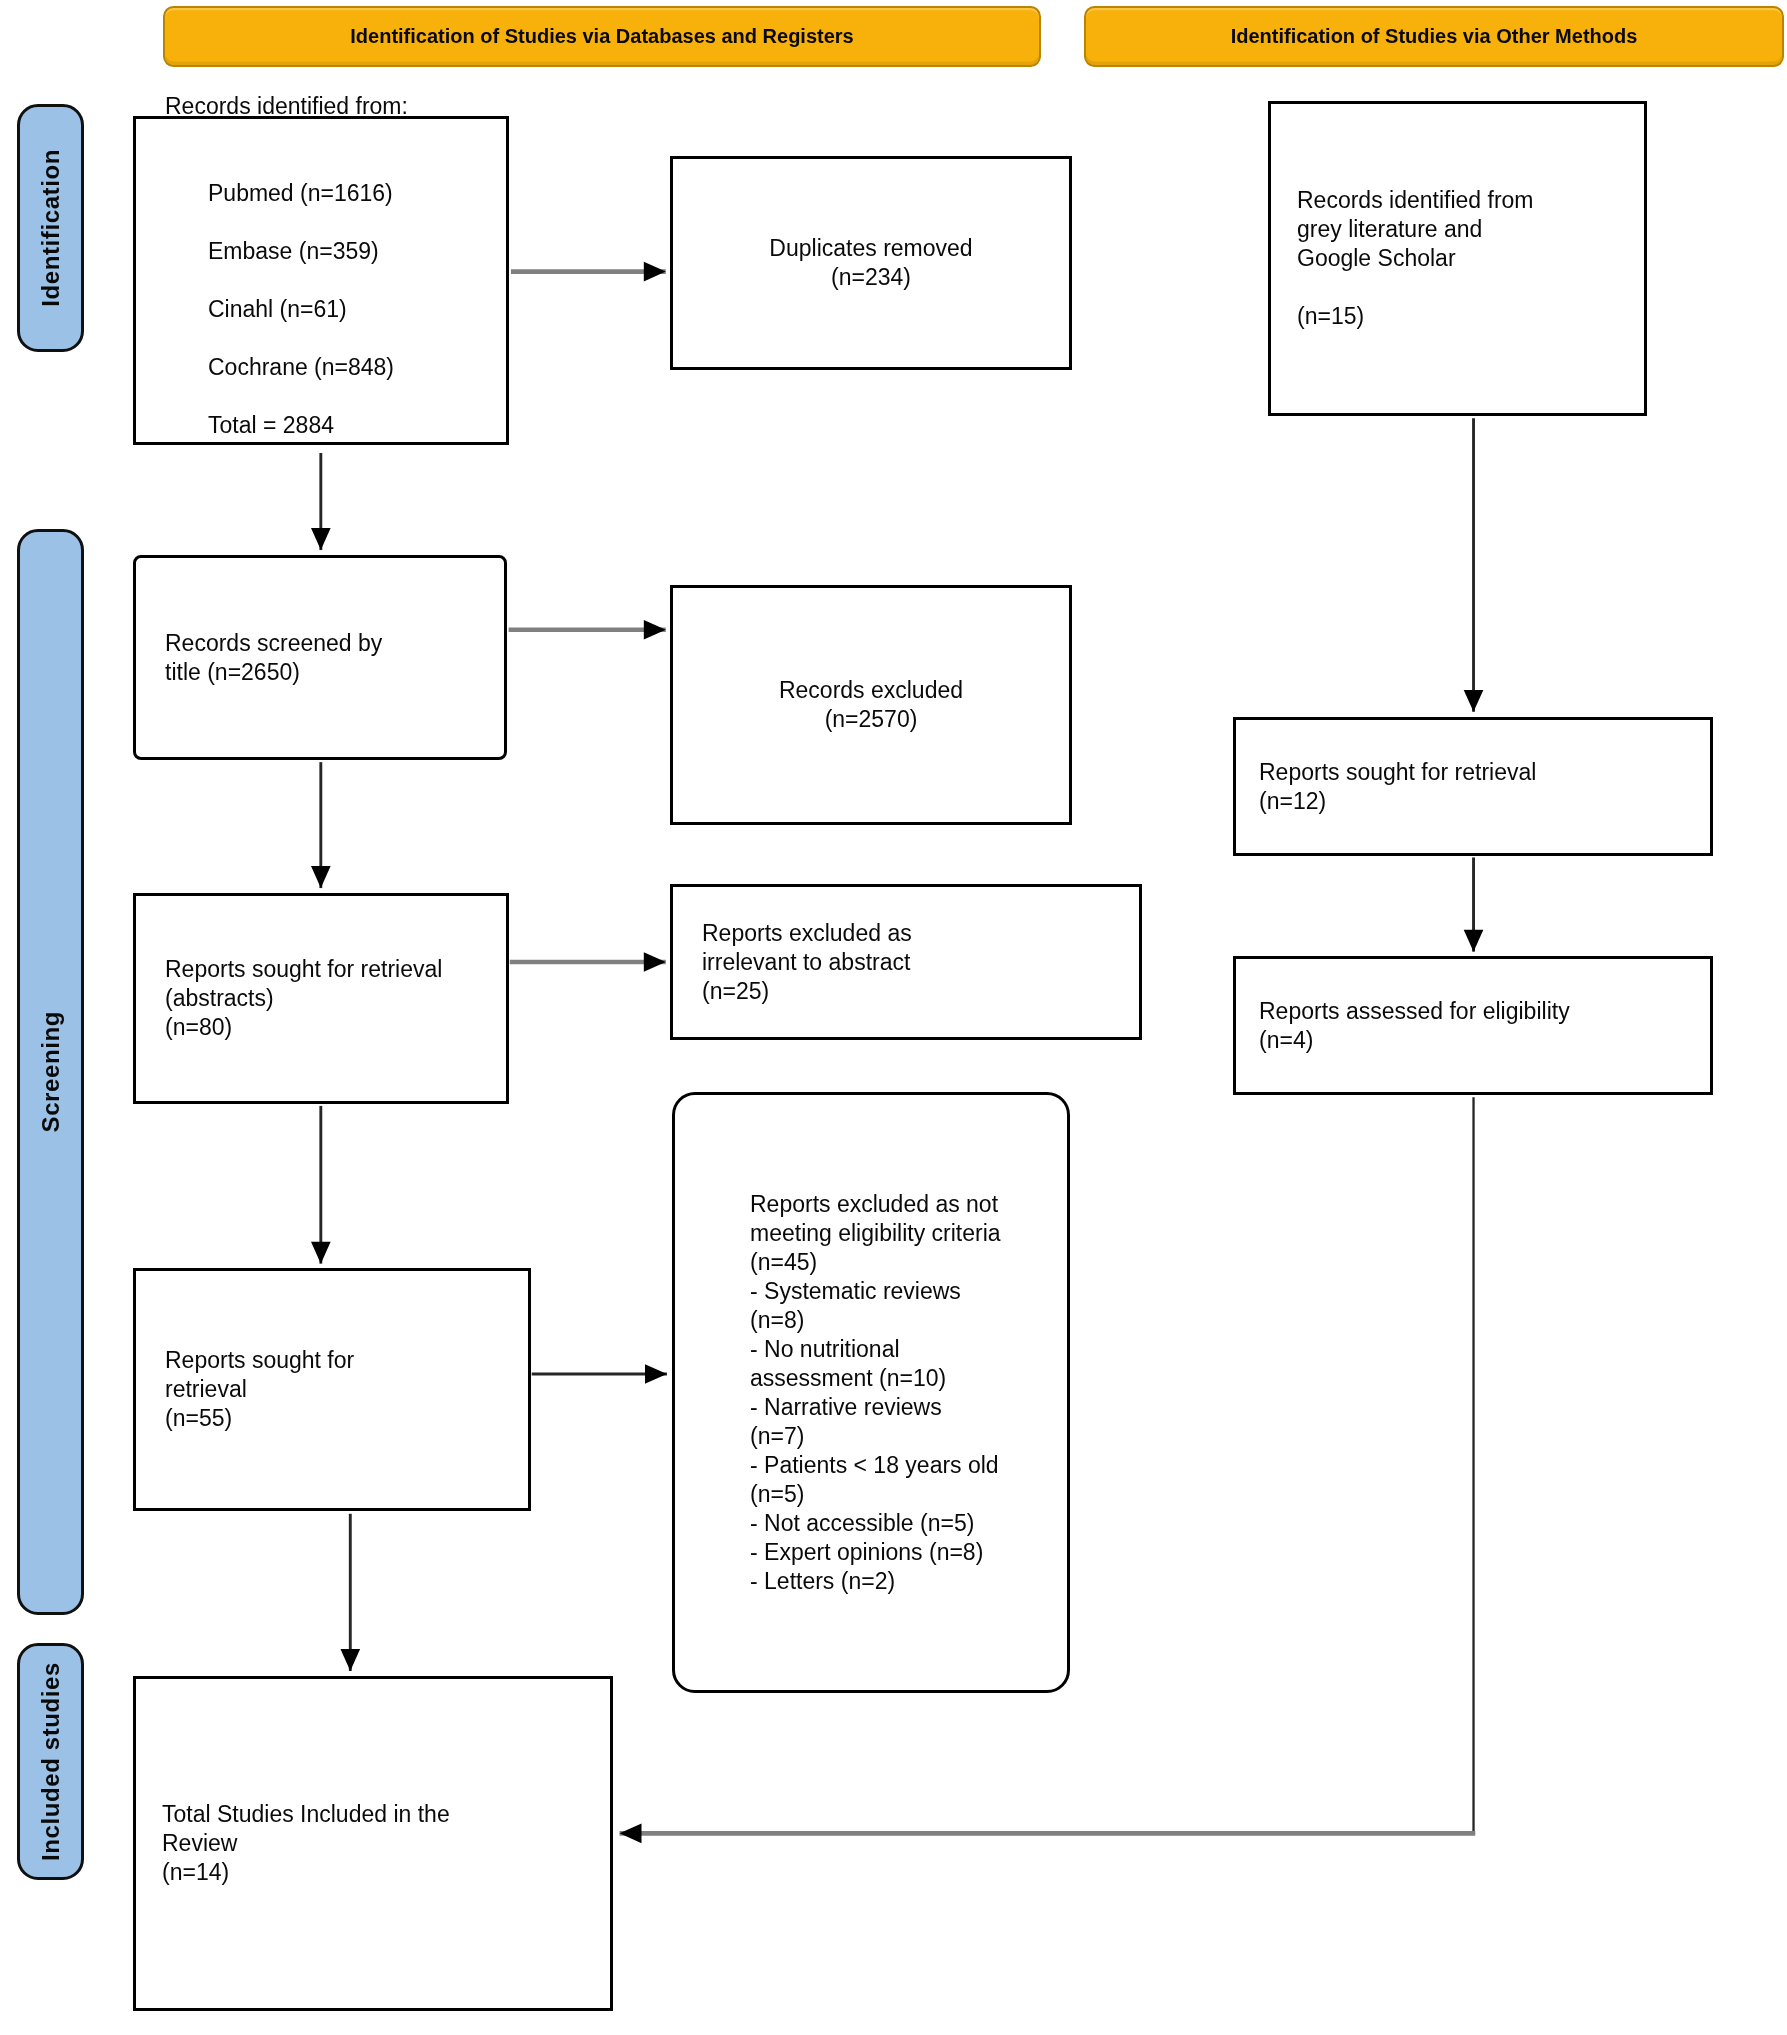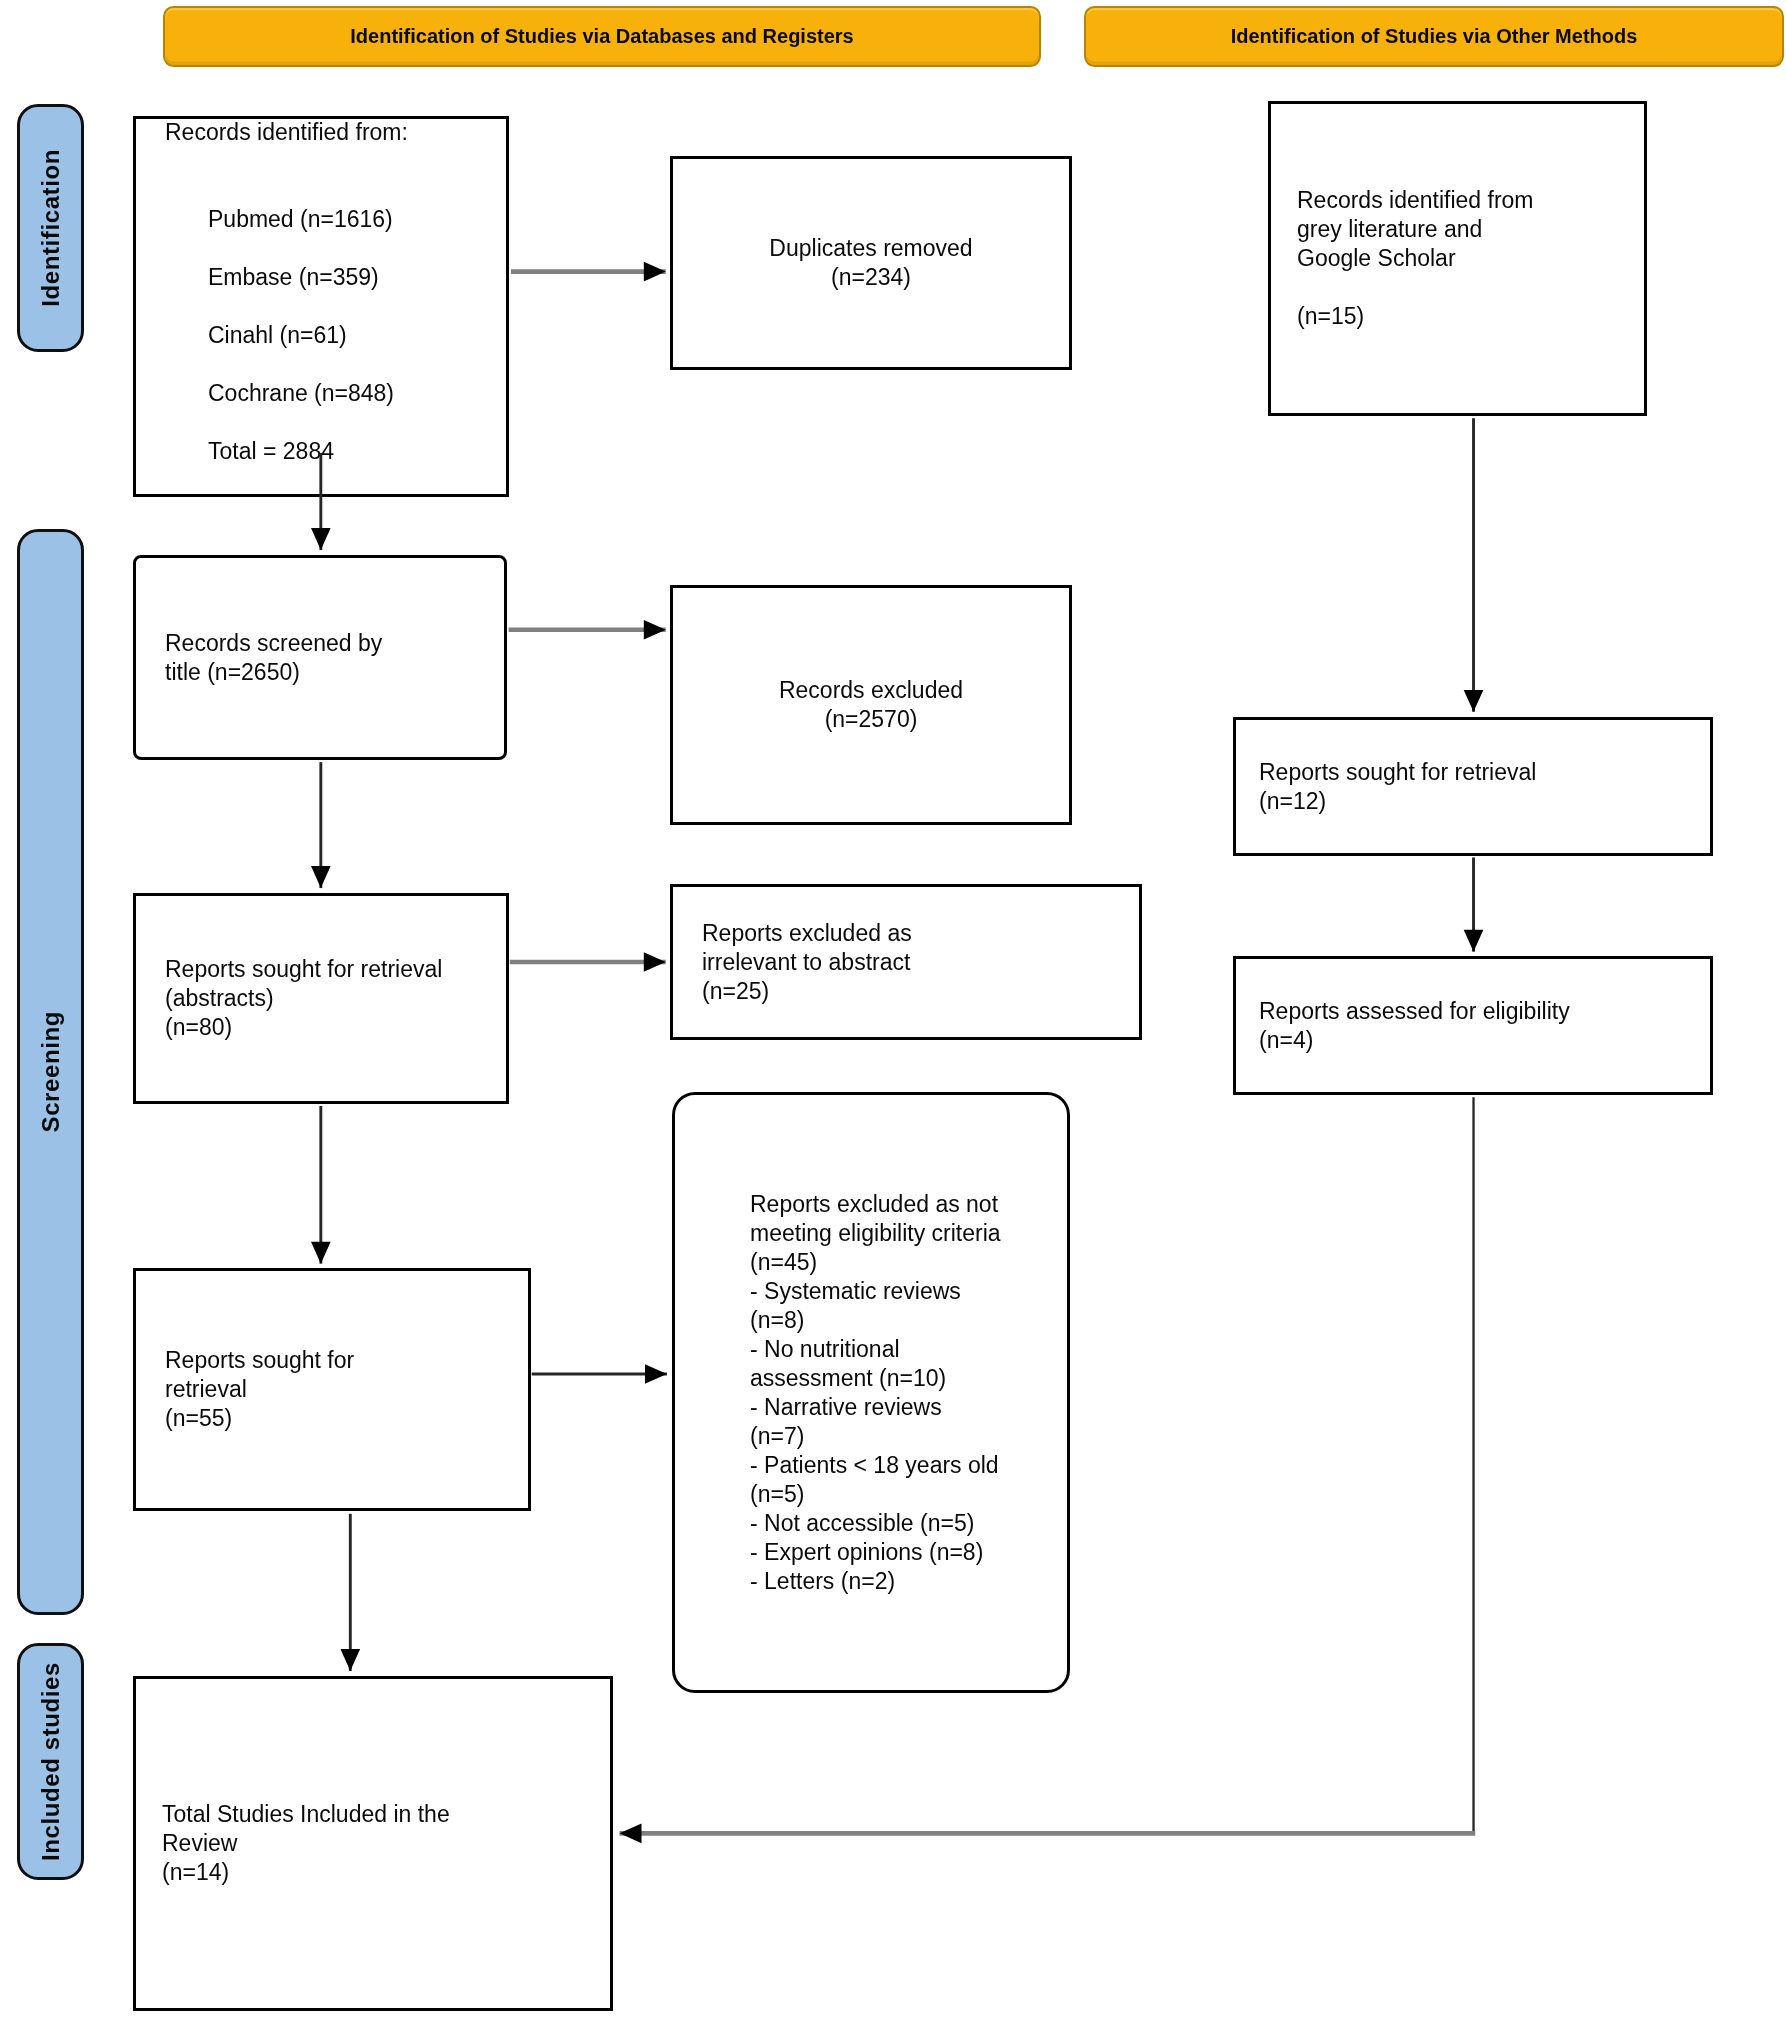--- a/index.html
+++ b/index.html
@@ -30,21 +30,21 @@
   #s1 { left:17.3px; top:104px; width:67px; height:248px; }
   #s2 { left:17.3px; top:529px; width:67px; height:1086px; }
   #s3 { left:17.3px; top:1643px; width:67px; height:237px; }
 
   .box { position:absolute; background:#ffffff; border:3.5px solid var(--box-border);
     display:flex; flex-direction:column; justify-content:center; font-size:23px; line-height:29px; }
   .box .txt { white-space:pre-line; padding:0 11.6px 0 29px; }
   .box.center { text-align:center; }
   .box.center .txt { padding:0 11.6px; }
 
-  #l1 { left:133px; top:116px; width:376px; height:381px; }
+  #l1 { left:133px; top:116px; width:376px; height:329px; }
   #m1 { left:670px; top:156px; width:402px; height:214px; }
   #r1 { left:1268px; top:101px; width:379px; height:315px; }
   #l2 { left:133px; top:555px; width:374px; height:205px;border-radius:8px; }
   #m2 { left:670px; top:537px; width:402px; height:240px;margin-top:48px; }
   #l3 { left:133px; top:893px; width:376px; height:211px; }
   #m3 { left:670px; top:884px; width:472px; height:156px; }
   #r2 { left:1233px; top:717px; width:480px; height:139px; }
   #r3 { left:1233px; top:956px; width:480px; height:139px; }
   #l4 { left:133px; top:1268px; width:398px; height:243px; }
   #m4 { left:672px; top:1092px; width:398px; height:601px;border-radius:23px; }

